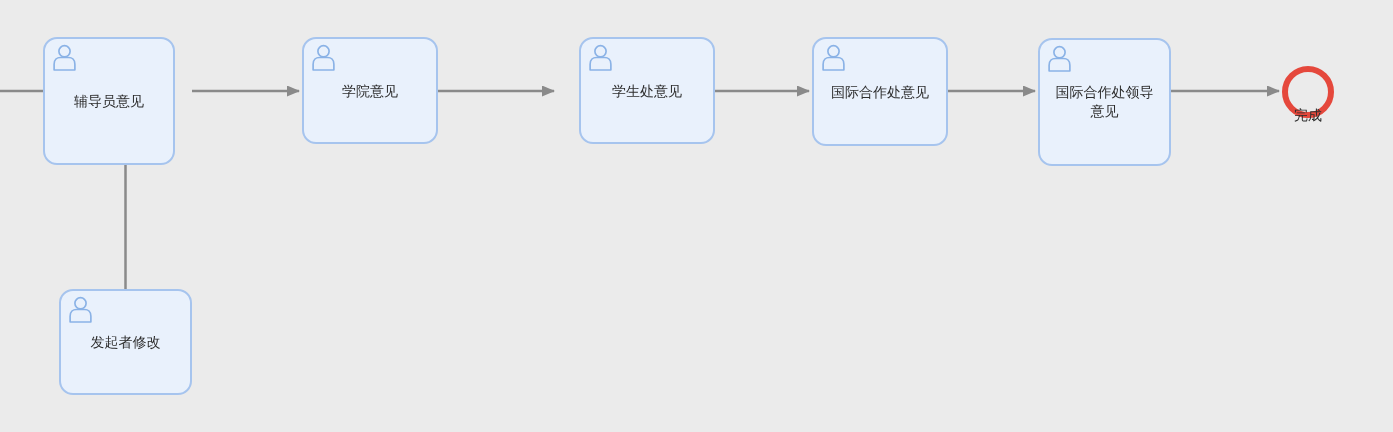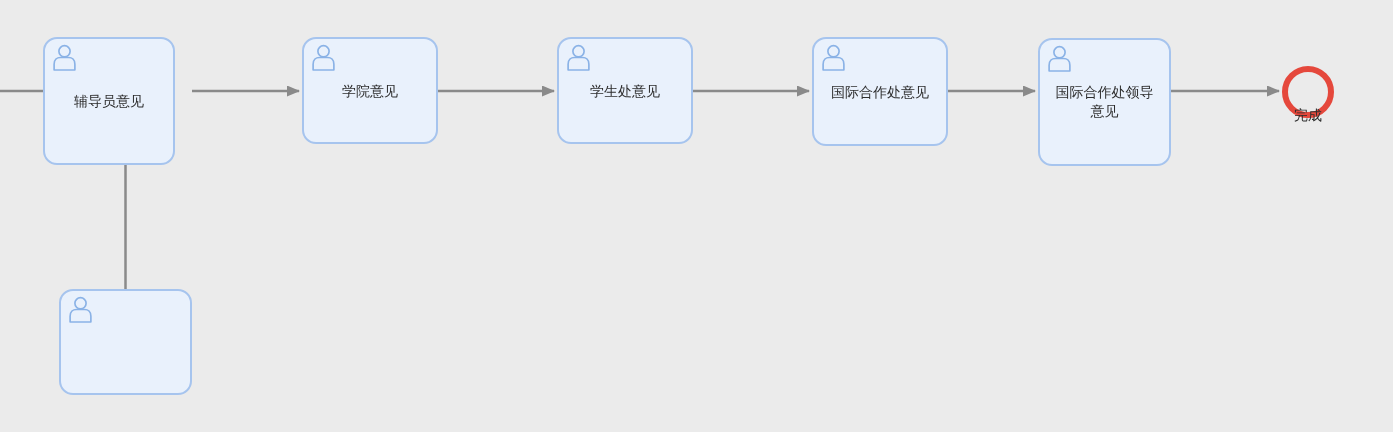--- a/index.html
+++ b/index.html
@@ -64,21 +64,21 @@
     left: 1276px;
     top: 107px;
     width: 64px;
     text-align: center;
     font-size: 14px;
     color: #2d2d2d;
   }
   
   .node-0 { left: 43px;   top: 37px;  width: 132px; height: 128px; }
   .node-1 { left: 302px;  top: 37px;  width: 136px; height: 107px; padding-left: 38px; }
-  .node-2 { left: 557px;  top: 37px;  width: 136px; height: 107px; padding-left: 29px; }
+  .node-2 { left: 579px;  top: 37px;  width: 136px; height: 107px; padding-left: 29px; }
   .node-3 { left: 812px;  top: 37px;  width: 136px; height: 109px; }
   .node-4 { left: 1038px; top: 38px;  width: 133px; height: 128px; }
   .node-5 { left: 59px;   top: 289px; width: 133px; height: 106px; }
 </style>
 </head>
 <body>
 
 <div class="canvas">
 
   <svg class="connector-layer" width="1393" height="432" viewBox="0 0 1393 432" xmlns="http://www.w3.org/2000/svg">
@@ -134,18 +134,19 @@
       <circle cx="12" cy="7" r="5.4" fill="#e9f1fc" stroke="#8ab2e6" stroke-width="1.6"></circle>
     </svg>
     <div class="task-label">国际合作处领导意见</div>
   </div>
 
   <div class="task-node node-5">
     <svg class="user-icon" viewBox="0 0 24 26">
       <path d="M2,25 L2,19.5 C2,15.2 4.8,13 8,13 L16,13 C19.2,13 22,15.2 22,19.5 L22,25 Z" fill="none" stroke="#8ab2e6" stroke-width="1.6" stroke-linejoin="round"></path>
       <circle cx="12" cy="7" r="5.4" fill="#e9f1fc" stroke="#8ab2e6" stroke-width="1.6"></circle>
     </svg>
+    <div class="task-label">发起者修改</div>
   </div>
 
   <div class="end-event"></div>
   <div class="end-event-label">完成</div>
 
 </div>
 
 </body></html>

